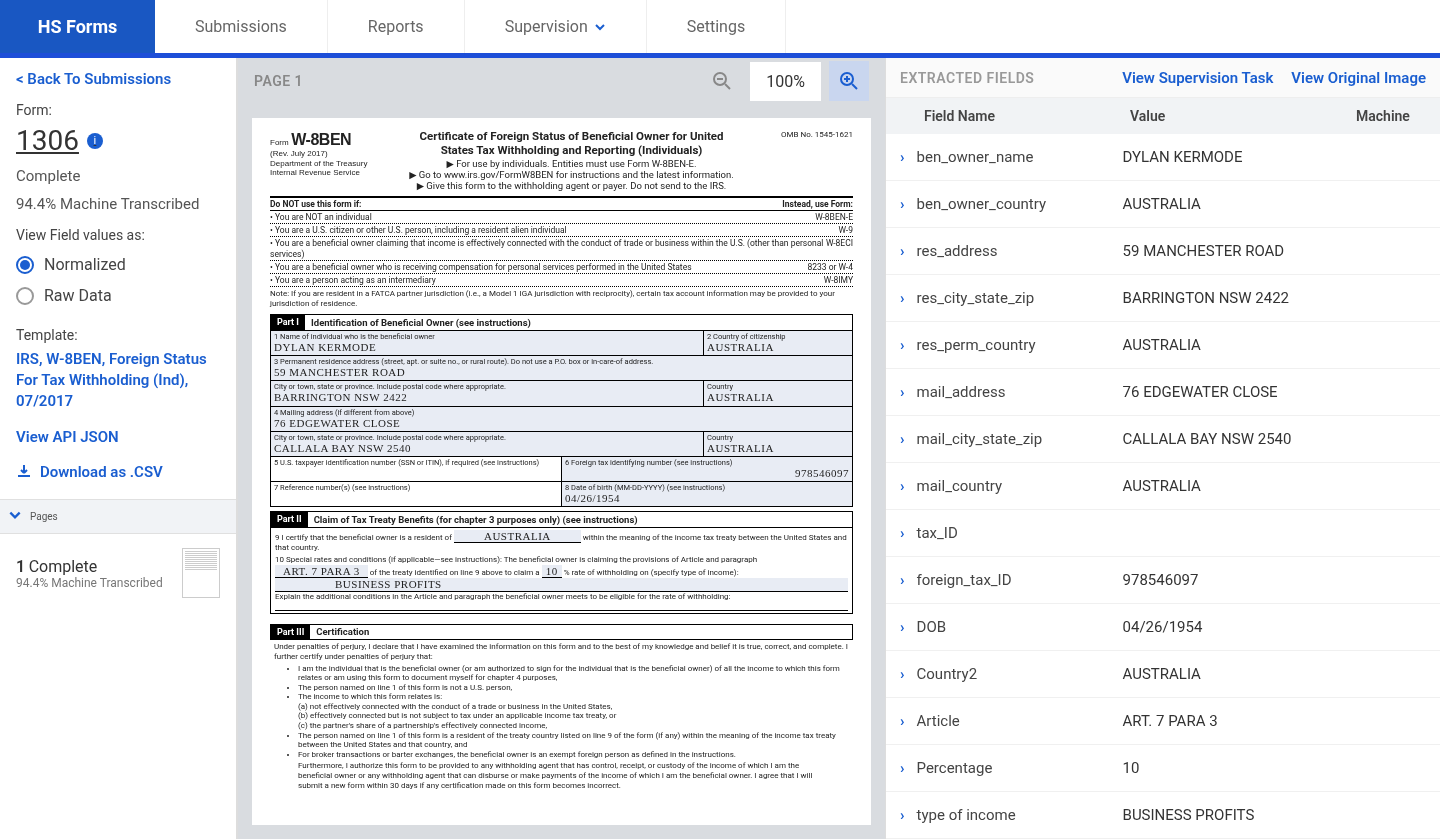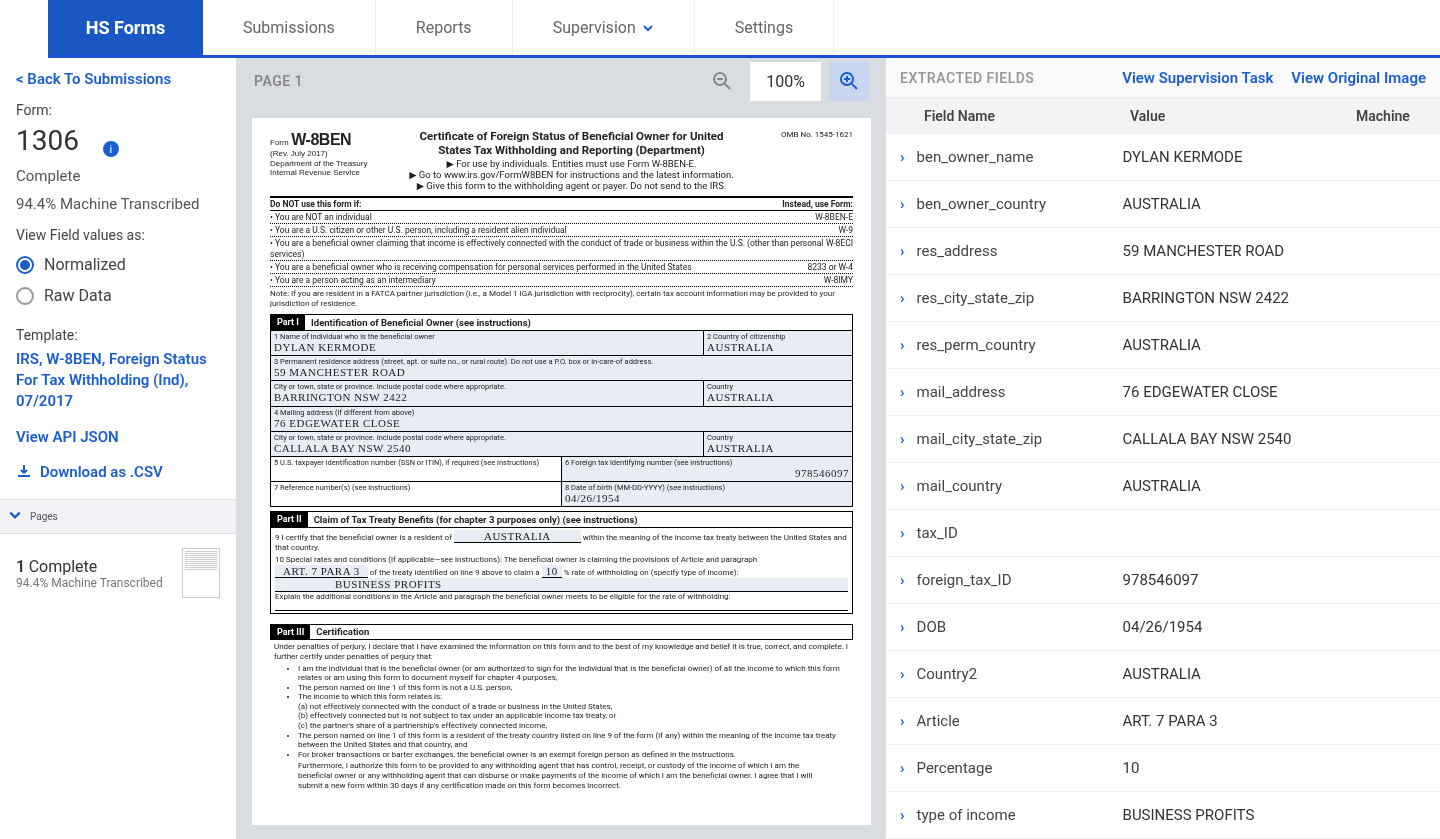--- a/index.html
+++ b/index.html
@@ -1,25 +1,25 @@
 <!DOCTYPE html>
 <html><head>
 <meta charset="utf-8">
 <style>
 * { margin: 0; padding: 0; box-sizing: border-box; }
 body { font-family: -apple-system, BlinkMacSystemFont, "Segoe UI", Roboto, sans-serif; font-size: 14px; color: #333; background: #fff; width: 1440px; height: 839px; overflow: hidden; }
-.top-nav { display: flex; height: 58px; border-bottom: 3px solid #1d4ed8; margin-left: 48px; }
+.top-nav { display: flex; height: 58px; border-bottom: 5px solid #1d4ed8; }
 .nav-logo { width: 155px; background: #1957c2; color: #fff; font-weight: 700; font-size: 18px; display: flex; align-items: center; justify-content: center; }
 .nav-tab { flex: 0 0 auto; padding: 0 40px; display: flex; align-items: center; color: #666; font-size: 16px; cursor: pointer; border-right: 1px solid #eee; }
 .nav-tab .chev { margin-left: 6px; }
 .main { display: flex; height: calc(839px - 58px); }
 .sidebar { width: 238px; border-right: 2px solid #ddd; padding: 12px 16px; display: flex; flex-direction: column; gap: 6px; }
 .back-link { color: #1a5ed0; font-weight: 600; font-size: 15px; }
 .sb-label { color: #444; font-size: 14px; margin-top: 8px; }
-.form-num { display: flex; align-items: flex-end; gap: 24px; }
+.form-num { display: flex; align-items: center; gap: 8px; text-decoration: underline; }
 .form-num .num { font-size: 28px; font-weight: 400; }
 .info-ic { width: 16px; height: 16px; border-radius: 50%; background: #1a5ed0; color: #fff; font-size: 11px; display: flex; align-items: center; justify-content: center; }
 .status { margin-top: 4px; color: #555; font-size: 15px; }
 .pct { color: #555; font-size: 15px; margin-top: 4px; }
 .radio-row { display: flex; align-items: center; gap: 10px; margin-top: 6px; }
 .radio { width: 18px; height: 18px; border: 2px solid #999; border-radius: 50%; display: flex; align-items: center; justify-content: center; }
 .radio.selected::after { content: ""; width: 10px; height: 10px; border-radius: 50%; background: #1a5ed0; }
 .radio.selected { border-color: #1a5ed0; }
 .radio-label { font-size: 16px; color: #444; }
 .tmpl-link { color: #1a5ed0; font-weight: 600; font-size: 15px; line-height: 1.4; }
@@ -176,21 +176,21 @@
         <div class="doc-header">
           <div class="doc-title" style="min-width:100px">
             <span class="sm">Form</span>
             <span class="w8">W-8BEN</span>
             <div class="sm">(Rev. July 2017)</div>
             <div class="sm" style="white-space:pre-line">Department of the Treasury
 Internal Revenue Service</div>
           </div>
           <div class="doc-hd-center">
             <div class="b">Certificate of Foreign Status of Beneficial Owner for United</div>
-            <div class="b">States Tax Withholding and Reporting (Department)</div>
+            <div class="b">States Tax Withholding and Reporting (Individuals)</div>
             <div class="sm">▶ For use by individuals. Entities must use Form W-8BEN-E.</div>
             <div class="sm">▶ Go to www.irs.gov/FormW8BEN for instructions and the latest information.</div>
             <div class="sm">▶ Give this form to the withholding agent or payer. Do not send to the IRS.</div>
           </div>
           <div class="omb">OMB No. 1545-1621</div>
         </div>
         <div class="doc-row" style="display:flex;justify-content:space-between;font-weight:700">
           <span>Do NOT use this form if:</span>
           <span>Instead, use Form:</span>
         </div>

